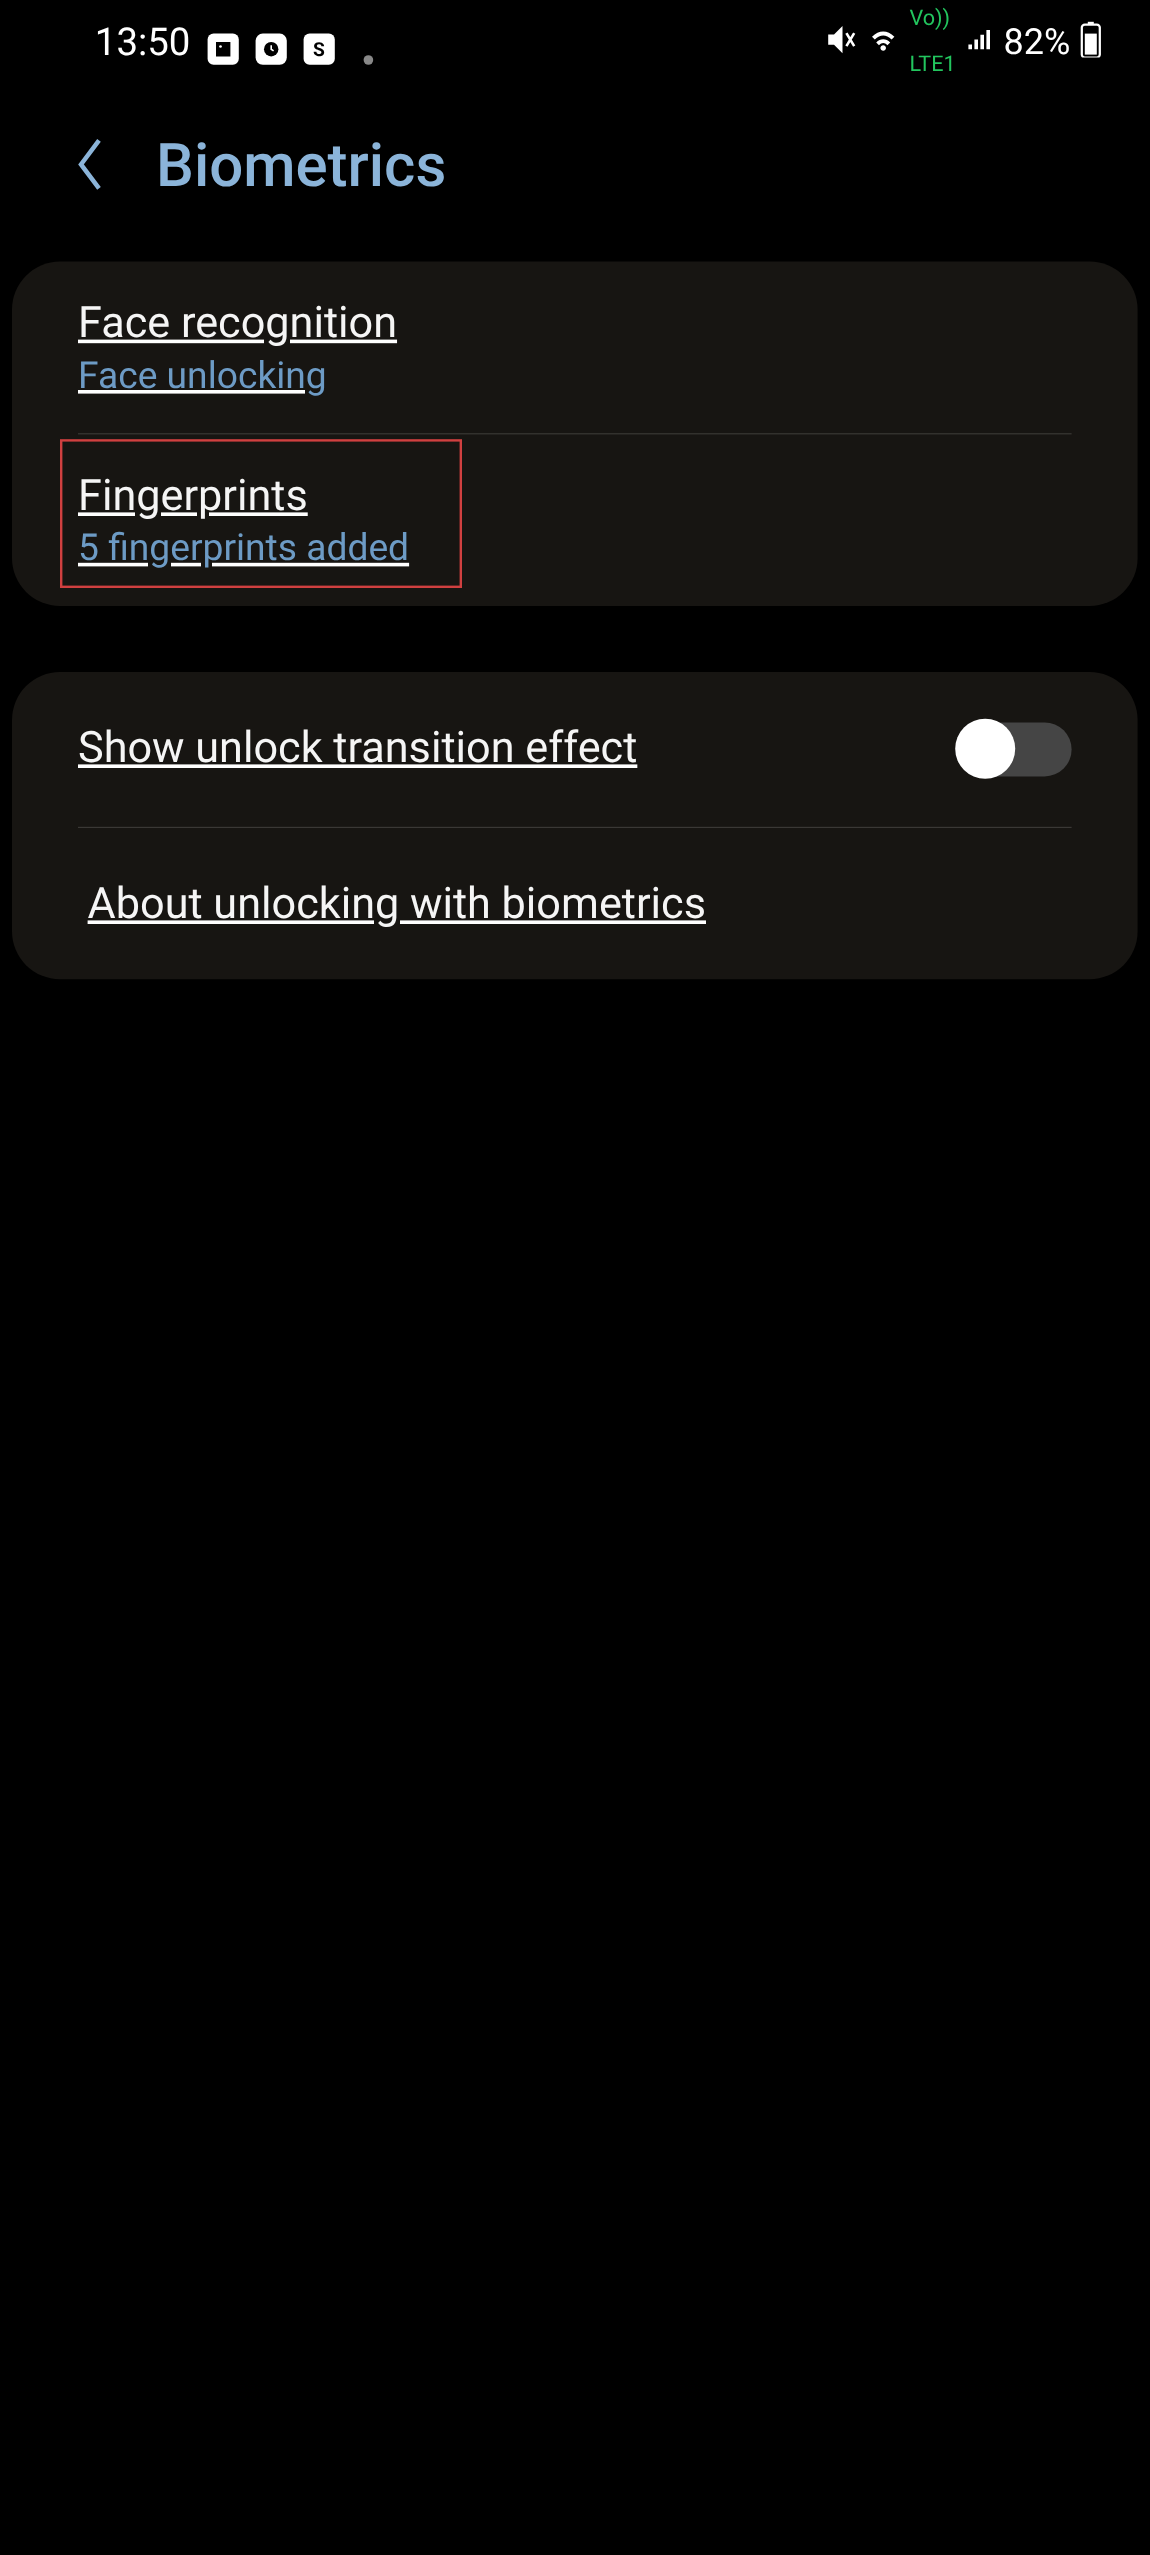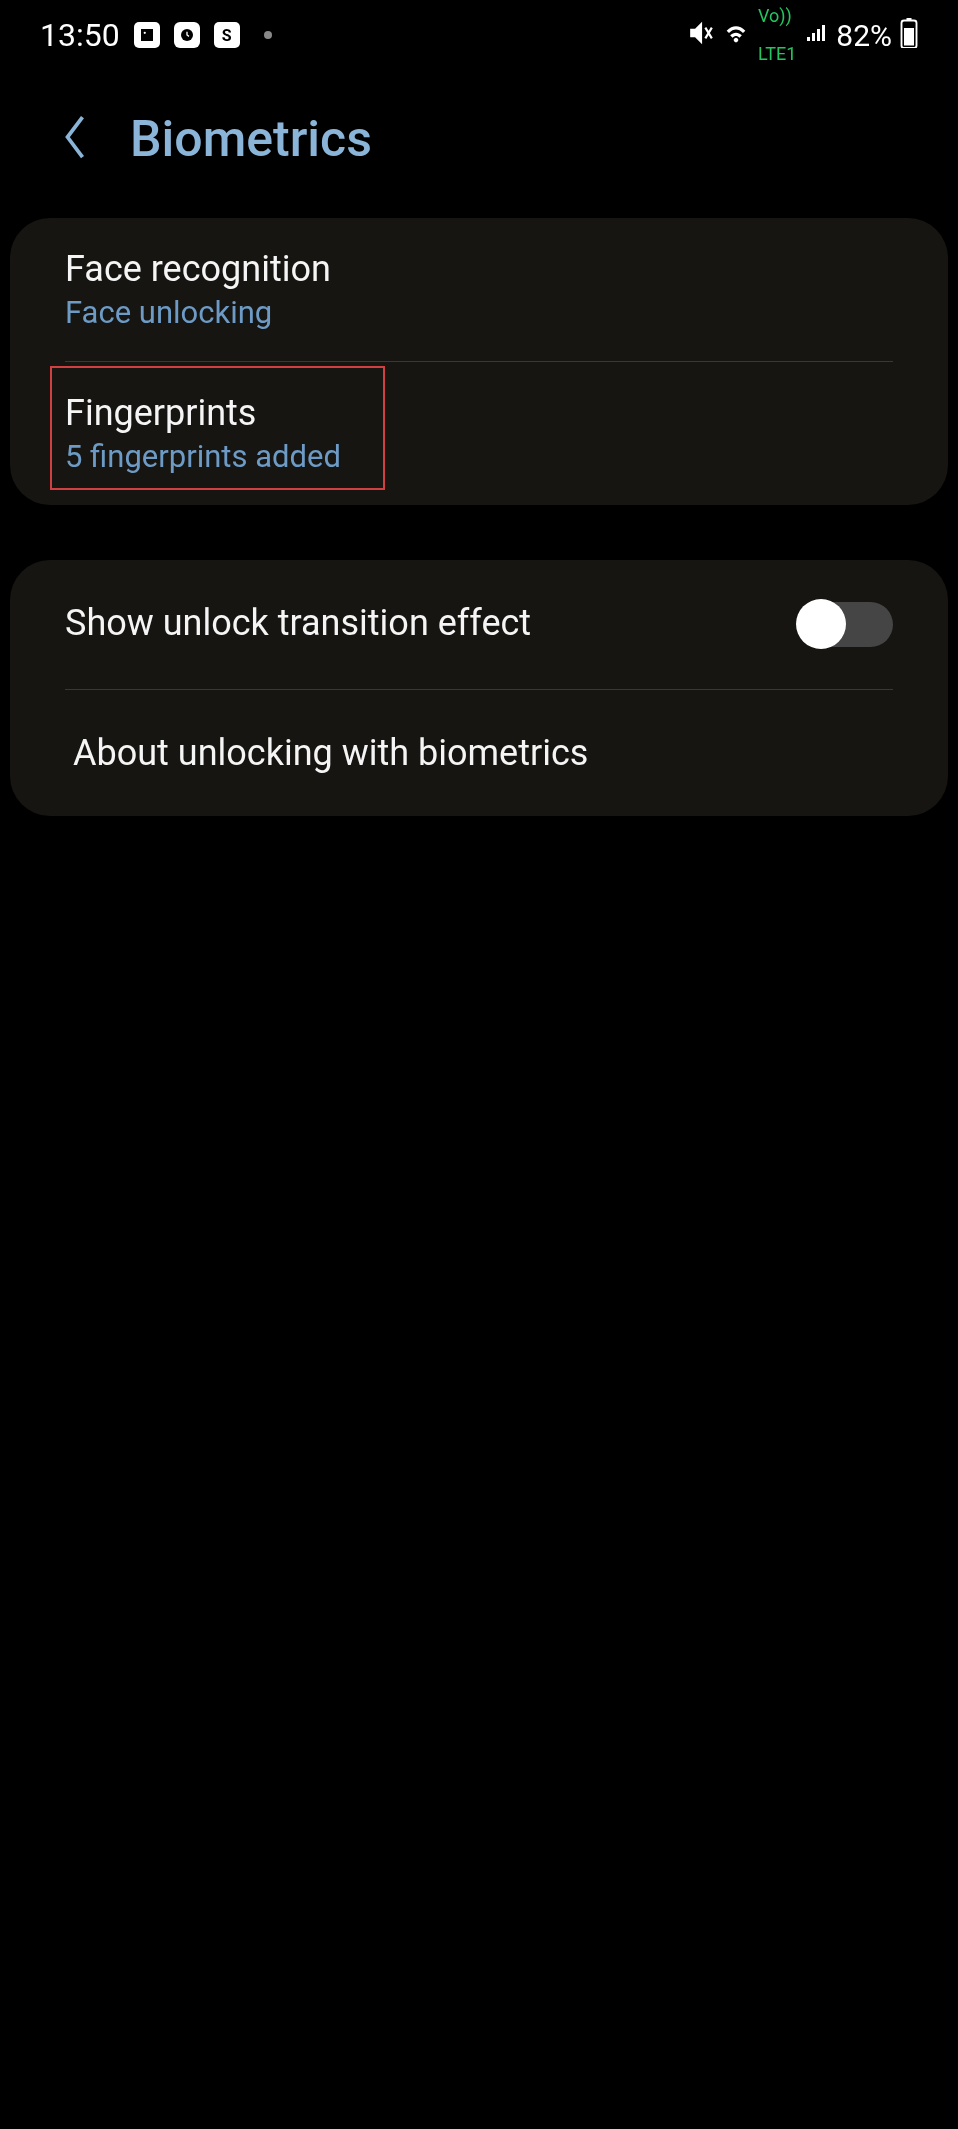--- a/index.html
+++ b/index.html
@@ -13,22 +13,23 @@
     }
     .status-bar {
       display: flex;
       justify-content: space-between;
       align-items: center;
       padding: 20px 40px;
       height: 70px;
     }
     .status-left {
       display: flex;
-      align-items: center;
+      align-items: flex-end;
       gap: 14px;
+      margin-left: 39px;
     }
     .status-time {
       font-size: 32px;
       font-weight: 400;
       color: #fff;
     }
     .status-icon-box {
       width: 26px;
       height: 26px;
       background: #fff;
@@ -68,20 +69,21 @@
     }
     .page-title {
       font-size: 50px;
       font-weight: 500;
       color: #8bb4d9;
     }
     .card {
       background: #171512;
       border-radius: 40px;
       margin: 0 10px 55px 10px;
+      text-decoration: underline;
     }
     .list-item {
       padding: 30px 55px;
       position: relative;
     }
     .list-item.with-toggle {
       display: flex;
       justify-content: space-between;
       padding: 42px 55px;
     }

